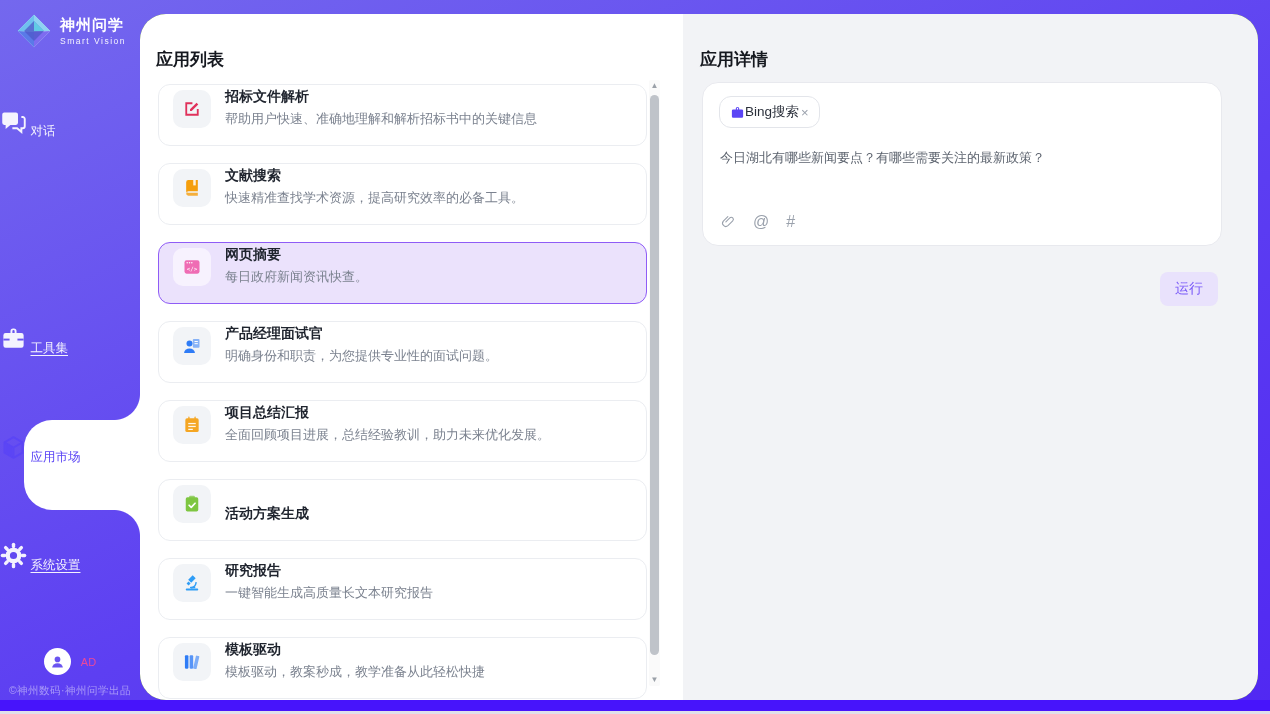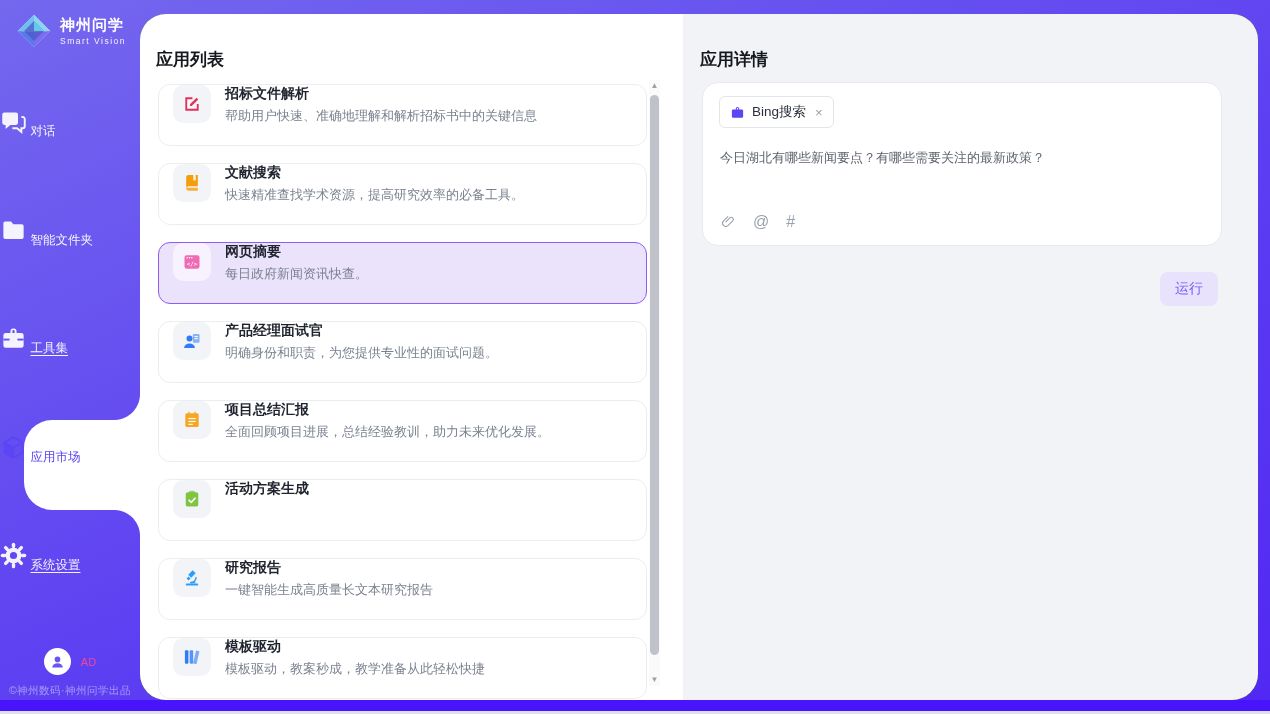--- a/index.html
+++ b/index.html
@@ -41,21 +41,21 @@
   
   .content-card { position:absolute; left:140px; top:14px; width:1118px; height:686px;
                   border-radius:26px; overflow:hidden; display:flex; background:#4d7c0f; z-index:3; }
 
   
   .list-panel { position:relative; width:543px; background:#fff; flex:none; }
   .panel-title { position:absolute; top:34px; left:16px; font-size:17px; font-weight:bold; color:#15181f; }
   .cards { position:absolute; top:70px; left:18px; width:489px; bottom:-6px; overflow:hidden;
            display:flex; flex-direction:column; gap:17px; }
   .app-card { flex:none; height:62px; background:#fff; border:1px solid #ebedf1; border-radius:12px;
-              display:flex; align-items:flex-start; padding:0 14px; gap:14px; cursor:pointer; }
+              display:flex; align-items:flex-end; padding:17px 14px; gap:14px; cursor:pointer; }
   .app-card.selected { background:#ebe2fc; border:1.5px solid #8f5cf6; }
   .app-icon { flex:none; width:38px; height:38px; border-radius:10px; background:#f2f4f7;
               display:flex; align-items:center; justify-content:center; }
   .app-card.selected .app-icon { background:#f7f2fe; }
   .app-texts { min-width:0; }
   .app-name { font-size:14px; font-weight:bold; color:#1f242e; }
   .app-desc { font-size:13px; color:#7b828f; margin-top:4px; white-space:nowrap; }
 
   
   .scrollbar { position:absolute; top:66px; left:509px; width:11px; height:606px; background:#fafafa;
@@ -64,22 +64,22 @@
               line-height:12px; text-align:center; cursor:pointer; }
   .sb-arrow.up { top:0; }
   .sb-arrow.down { bottom:0; }
   .sb-thumb { position:absolute; left:1px; top:15px; width:9px; height:560px; background:#bfc3c9;
               border-radius:5px; cursor:pointer; }
 
   
   .detail-panel { position:relative; flex:1; background:#f2f3f6; }
   .detail-card { position:absolute; left:19px; top:68px; width:520px; height:164px; background:#fff;
                  border:1px solid #e8e9ee; border-radius:16px; }
-  .chip { position:absolute; left:16px; top:13px; display:inline-flex; align-items:center; gap:7px;
-          border:1px solid #e3e5ea; border-radius:6px; padding:6px 10px; background:#fff;
+  .chip { position:absolute; left:16px; top:13px; display:inline-flex; align-items:center; 
+          border:1px solid #e3e5ea; border-radius:12px; padding:6px 10px; background:#fff;
           font-size:13.5px; color:#2a2f3a; cursor:pointer; }
   .chip-close { color:#9aa1ac; font-size:13px; margin-left:2px; cursor:pointer; }
   .prompt-text { position:absolute; left:17px; top:66px; right:16px; font-size:13px; color:#5d646f; }
   .input-icons { position:absolute; left:17px; top:130px; display:flex; align-items:center; gap:17px;
                  color:#9aa1ac; }
   .input-icons .glyph { font-size:16px; cursor:pointer; }
   .run-btn { position:absolute; top:258px; right:40px; background:#e9e2fc; color:#7a5af8;
              font-size:14px; padding:8px 15px; border:none; border-radius:8px; cursor:pointer;
              font-family:inherit; }
 </style>
@@ -106,26 +106,20 @@
   <div class="nav-bubble"></div>
 
   <div class="nav-item" style="top:108px">
     <svg viewBox="0 0 24 24" width="27" height="27">
       <path fill="none" stroke="currentColor" stroke-width="1.7" d="M19 8h1.2a1.8 1.8 0 0 1 1.8 1.8v6.4a1.8 1.8 0 0 1-1.8 1.8H19v3.2L15.2 18H11"></path>
       <path fill="currentColor" d="M3.8 4h10.4A1.8 1.8 0 0 1 16 5.8v7.4a1.8 1.8 0 0 1-1.8 1.8H9.2L5 18.6V15H3.8A1.8 1.8 0 0 1 2 13.2V5.8A1.8 1.8 0 0 1 3.8 4z"></path>
     </svg>
     <div class="nav-label">对话</div>
   </div>
 
-  <div class="nav-item" style="top:217px">
-    <svg viewBox="0 0 24 24" width="27" height="27">
-      <path fill="currentColor" d="M3 5.6A1.6 1.6 0 0 1 4.6 4h5.2l2 2.4h7.6A1.6 1.6 0 0 1 21 8v9.9a1.6 1.6 0 0 1-1.6 1.6H4.6A1.6 1.6 0 0 1 3 17.9z"></path>
-    </svg>
-    <div class="nav-label">智能文件夹</div>
-  </div>
 
   <div class="nav-item underlined" style="top:325px">
     <svg viewBox="0 0 24 24" width="27" height="27">
       <path fill="currentColor" d="M9.3 7V5.4A2.4 2.4 0 0 1 11.7 3h.6a2.4 2.4 0 0 1 2.4 2.4V7H19a2 2 0 0 1 2 2v9.2a2 2 0 0 1-2 2H5a2 2 0 0 1-2-2V9a2 2 0 0 1 2-2h4.3zm1.7-1.6V7h2V5.4a1 1 0 0 0-2 0z"></path>
       <rect x="3" y="12.1" width="5.5" height="1.7" fill="#6a54f0"></rect>
       <rect x="15.5" y="12.1" width="5.5" height="1.7" fill="#6a54f0"></rect>
     </svg>
     <div class="nav-label">工具集</div>
   </div>
 

